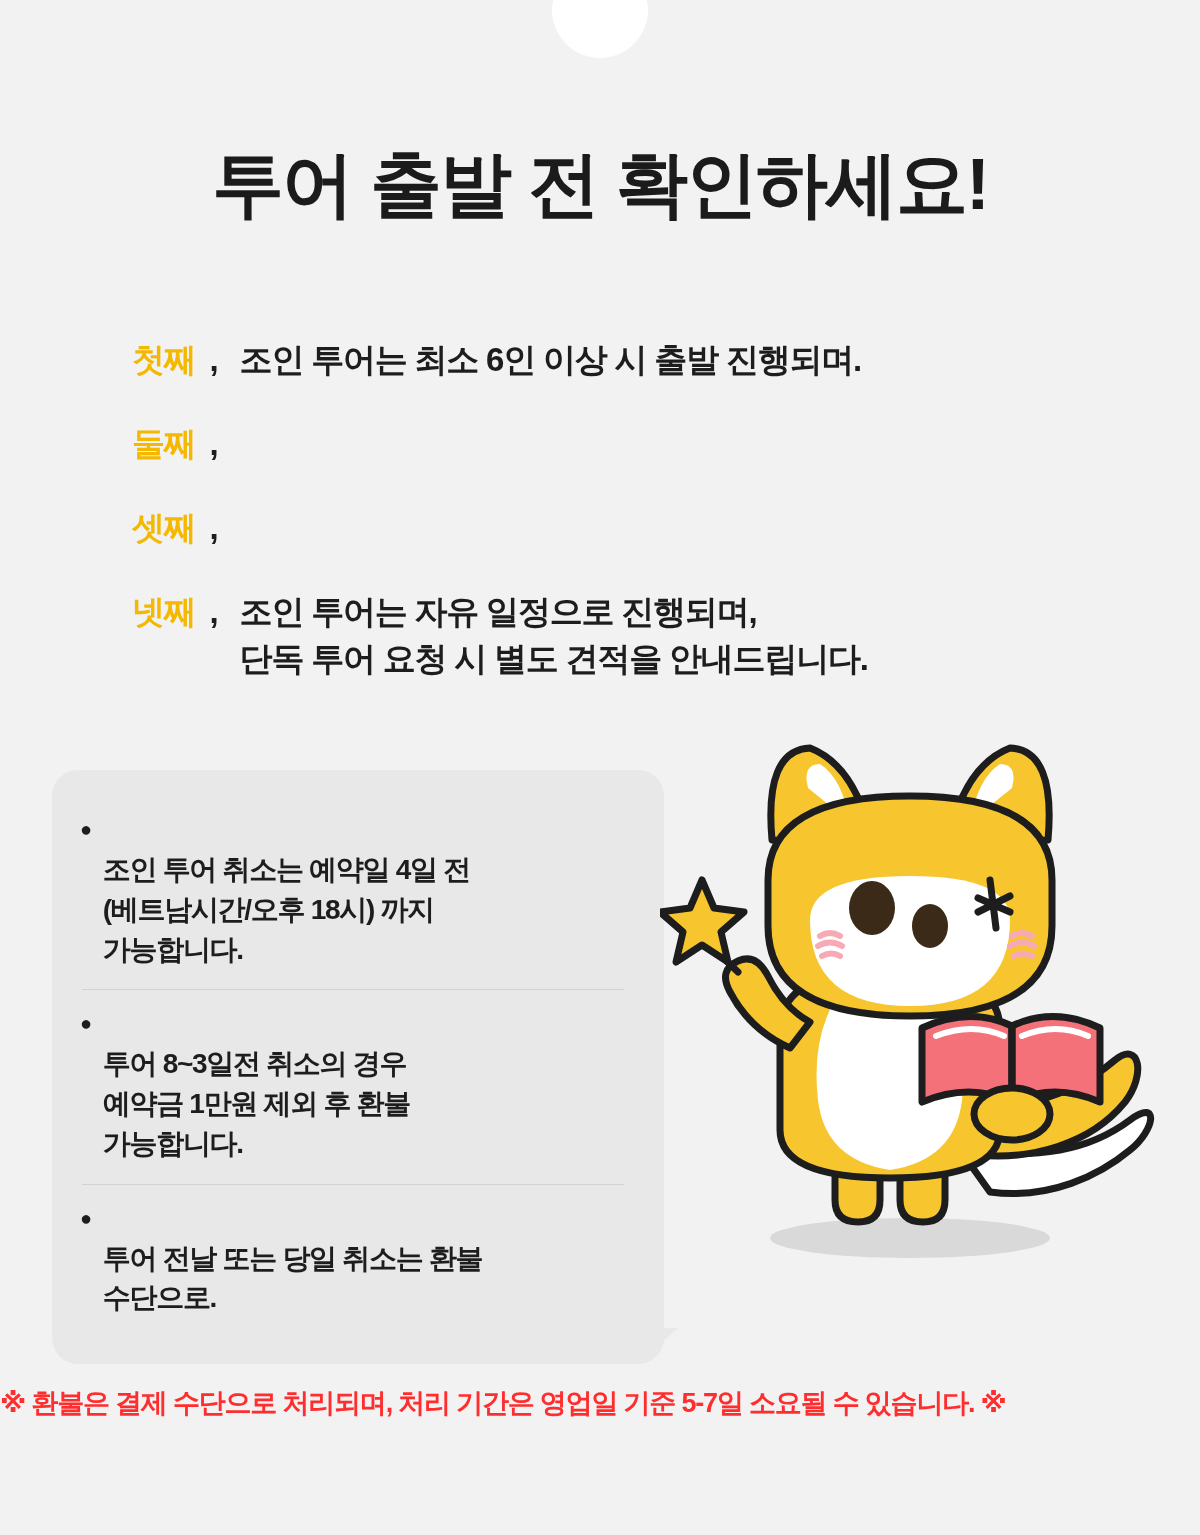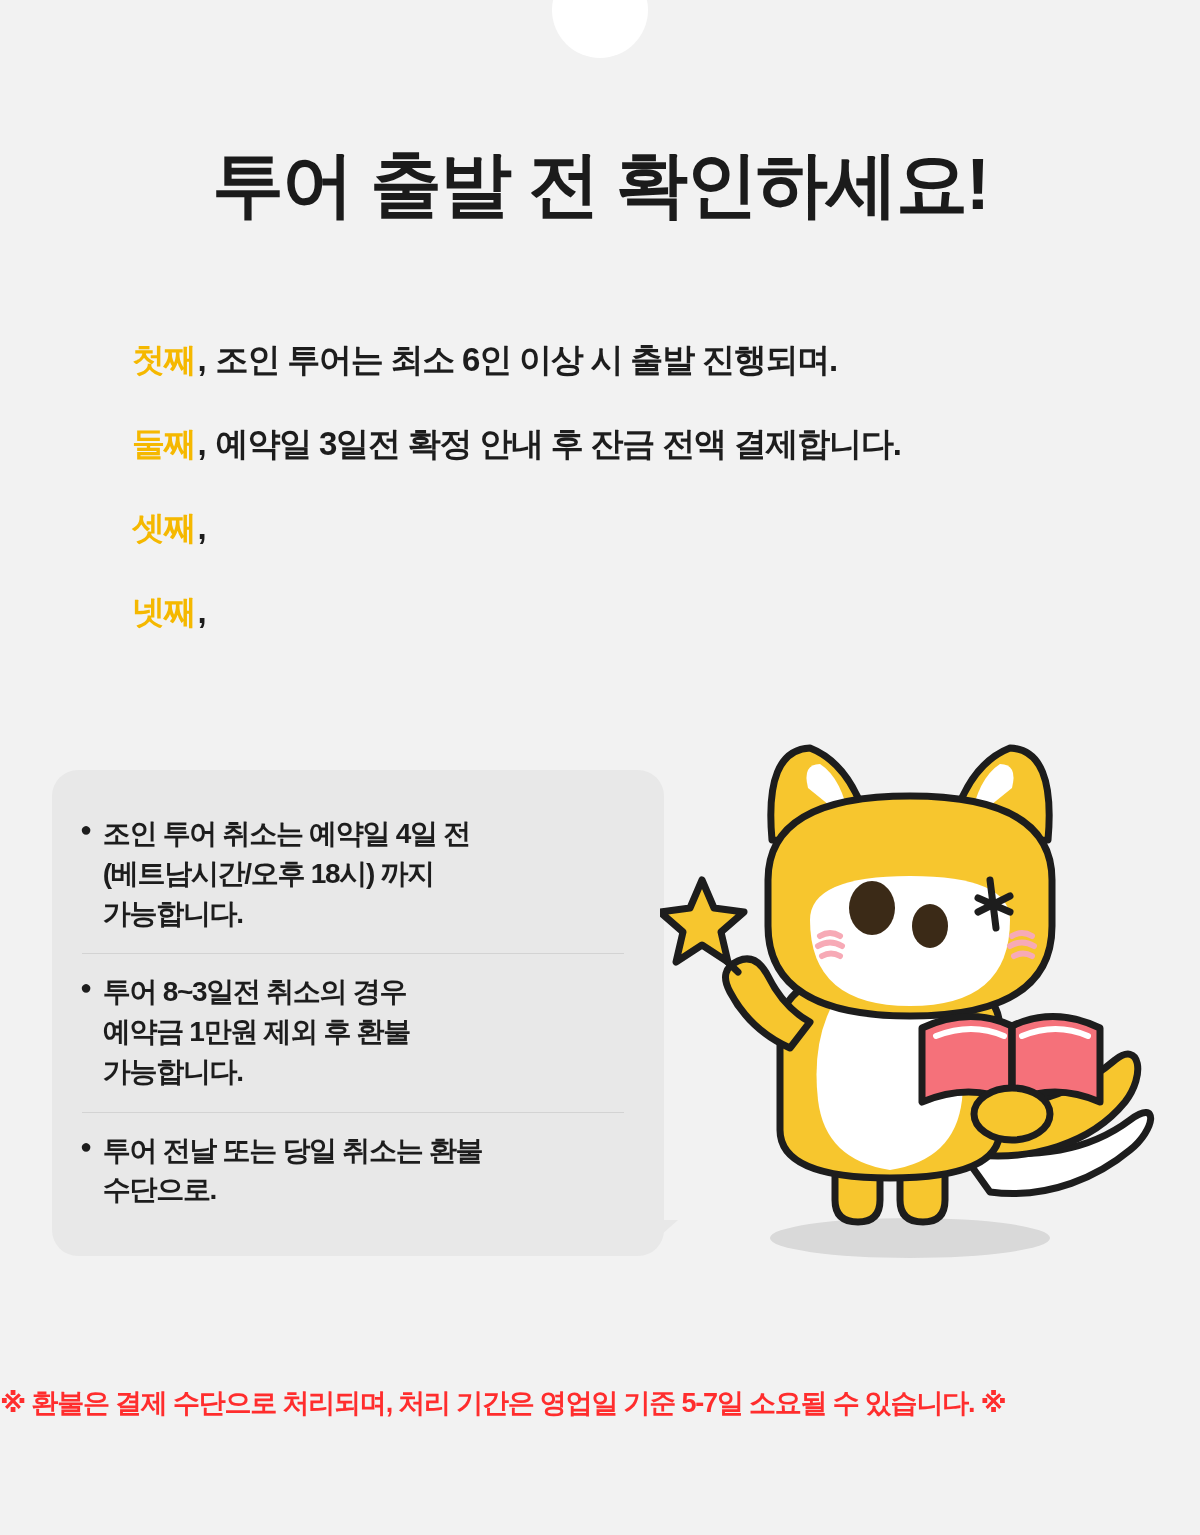--- a/index.html
+++ b/index.html
@@ -56,20 +56,21 @@
   }
   .point {
     display: flex;
     align-items: flex-start;
     margin-bottom: 36px;
     font-size: 33px;
     font-weight: 800;
     letter-spacing: -1.2px;
     color: #1d1d1d;
     line-height: 1.45;
+    gap: 12px;
   }
   .point .ord {
     color: #f5b800;
     font-weight: 900;
     white-space: nowrap;
     margin-right: 2px;
   }
   .point .txt { white-space: pre-line; }
   .point .comma { color: #1d1d1d; font-weight: 900; margin-right: 10px;}
 
@@ -104,21 +105,21 @@
     letter-spacing: -1.3px;
     line-height: 1.42;
   }
   .bubble-item .dot {
     font-size: 20px;
     line-height: 1.55;
     margin-right: 12px;
     color: #1d1d1d;
     flex: 0 0 auto;
   }
-  .bubble-item .btxt { white-space: pre-line; }
+  .bubble-item .btxt { white-space: pre-line; margin-top: 36px; }
   .bubble-sep {
     height: 1px;
     background: #d3d3d3;
     margin: 0 30px;
   }
 
   
   .footer-note {
     position: absolute;
     top: 1385px;
@@ -153,31 +154,32 @@
 
     <div class="point">
       <span class="ord">첫째</span>
         <span class="comma">,</span>
       <span class="txt">조인 투어는 최소 6인 이상 시 출발 진행되며.</span>
     </div>
 
     <div class="point">
       <span class="ord">둘째</span>
         <span class="comma">,</span>
-      <span class="txt">예약일 3일전 확정 안내 후 잔금 전액 결제합니다.</span>
     </div>
 
     <div class="point">
       <span class="ord">셋째</span>
         <span class="comma">,</span>
     </div>
 
     <div class="point">
       <span class="ord">넷째</span>
         <span class="comma">,</span>
+      <span class="txt">조인 투어는 자유 일정으로 진행되며,
+단독 투어 요청 시 별도 견적을 안내드립니다.</span>
     </div>
 
   </div>
 
   <div class="bubble">
 
     <div class="bubble-item">
       <span class="dot">●</span>
       <span class="btxt">조인 투어 취소는 예약일 4일 전
 (베트남시간/오후 18시) 까지

